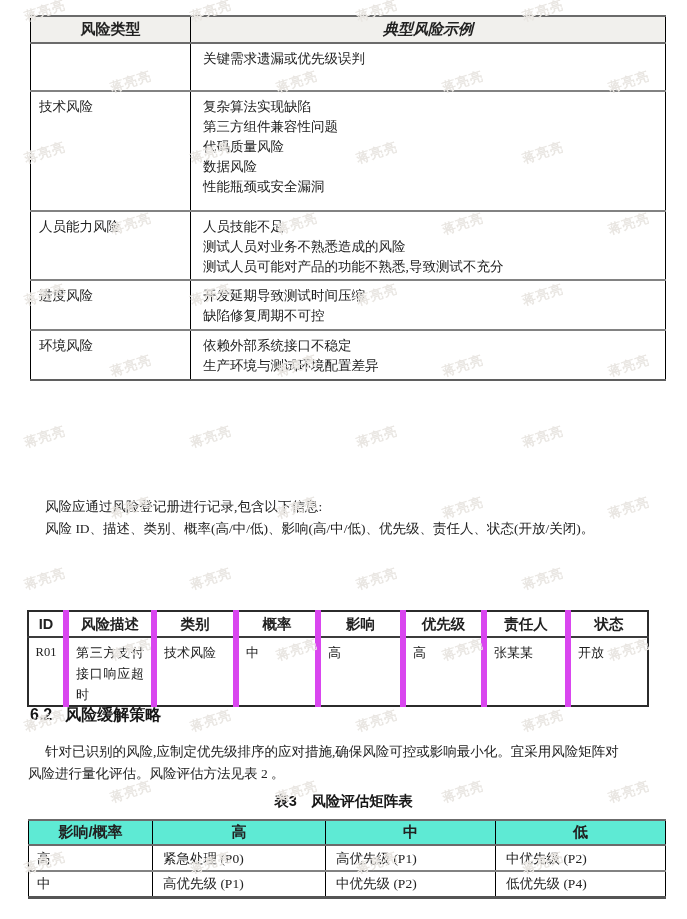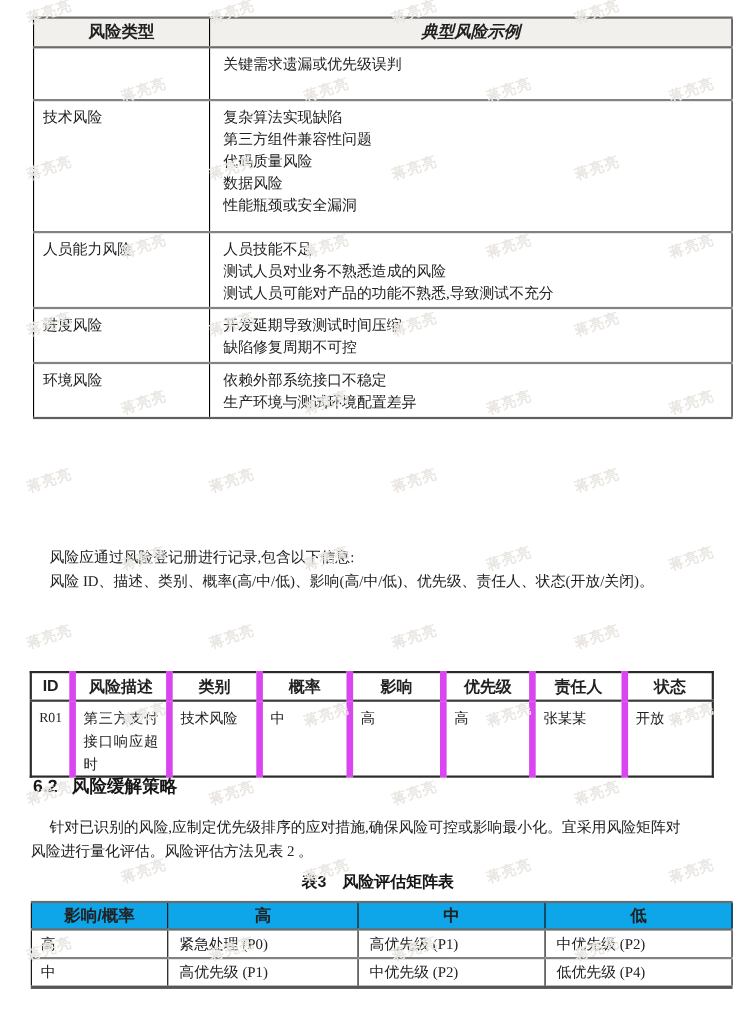--- a/index.html
+++ b/index.html
@@ -43,21 +43,21 @@
   .tbl-example td { height:64px; vertical-align:top; font-size:13px; line-height:21px; padding:4px 7px 0 7px; }
   .tbl-example td.id { text-align:center; font-size:12.5px; padding-left:2px; padding-right:2px; }
   .tbl-example td.desc { text-align:justify; }
 
   
   .tbl-matrix {
     left:28px; top:819px; width:637px;
     border-left:1px solid #000; border-right:1px solid #000;
     border-top:2px solid #6b6b6b; border-bottom:3px solid #555;
   }
-  .tbl-matrix th { height:25px; background:#0ea5e9; font-size:15px; border-bottom:2px solid #6b6b6b; }
+  .tbl-matrix th { height:25px; background:#5eead4; font-size:15px; border-bottom:2px solid #6b6b6b; }
   .tbl-matrix th + th, .tbl-matrix td + td { border-left:1px solid #000; }
   .tbl-matrix td { height:26px; vertical-align:middle; font-size:13.5px; padding:1px 6px 0 10px; border-bottom:2px solid #828282; }
   .tbl-matrix td.rowhead { padding-left:8px; }
   .tbl-matrix tr:last-child td { border-bottom:none; }
 
   
   .register-block { position:absolute; left:28px; top:496px; width:632px; font-size:13.5px; line-height:22px; }
   .register-block p { text-indent:17px; }
   .section-heading {
     position:absolute; left:30px; top:705px;

